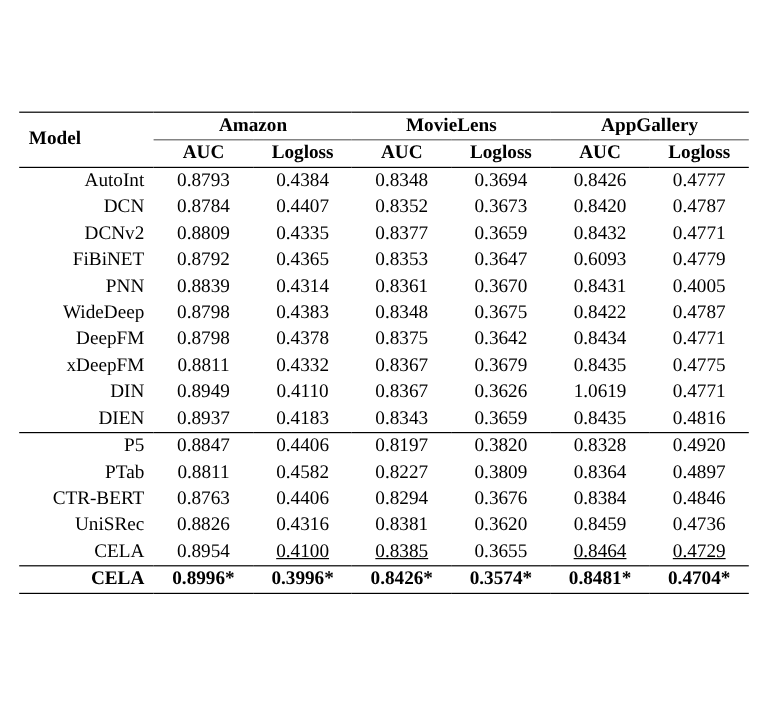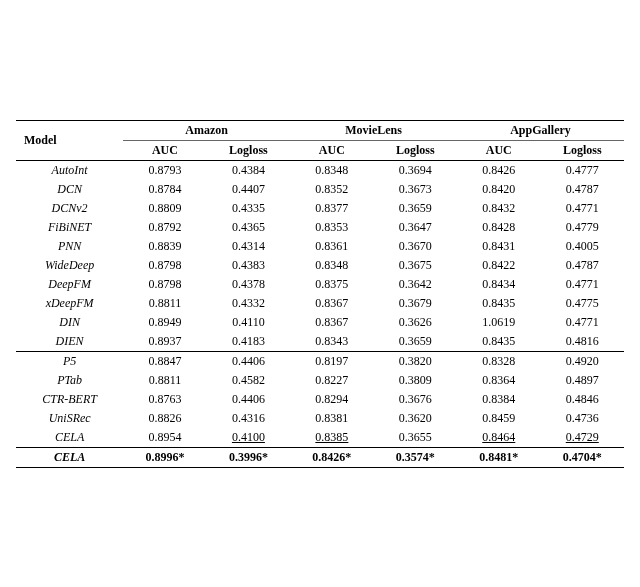--- a/index.html
+++ b/index.html
@@ -14,29 +14,28 @@
       align-items: center;
       justify-content: center;
       padding: 16px;
     }
     .table-wrapper {
       width: 100%;
     }
     table {
       width: 100%;
       border-collapse: collapse;
-      font-size: 12px;
+      font-size: 16px;
     }
     th, td {
       padding: 2px 8px;
       text-align: center;
     }
     td.model-col {
-      text-align: center;
-      font-style: italic;
+      text-align: right;
     }
     
     .first-header-row th {
       border-top: 1.5px solid #000;
     }
     .model-label-header {
       text-align: left;
     }
     .col-header-row th {
       border-bottom: 1px solid #000;
@@ -93,21 +92,21 @@
     <td>0.3659</td>
     <td>0.8432</td>
     <td>0.4771</td>
   </tr>
         <tr>
     <td class="model-col">FiBiNET</td>
     <td>0.8792</td>
     <td>0.4365</td>
     <td>0.8353</td>
     <td>0.3647</td>
-    <td>0.8428</td>
+    <td>0.6093</td>
     <td>0.4779</td>
   </tr>
         <tr>
     <td class="model-col">PNN</td>
     <td>0.8839</td>
     <td>0.4314</td>
     <td>0.8361</td>
     <td>0.3670</td>
     <td>0.8431</td>
     <td>0.4005</td>

